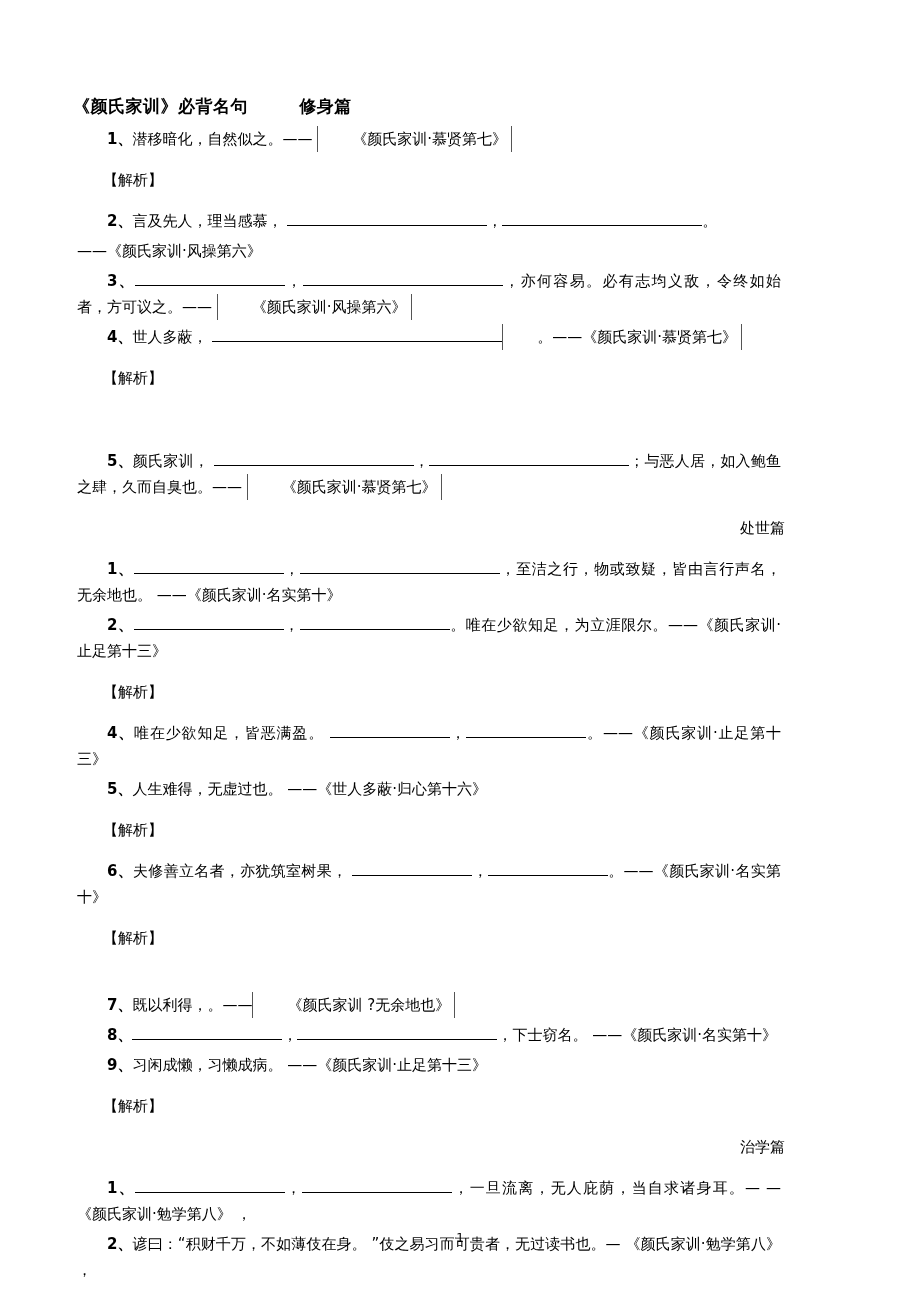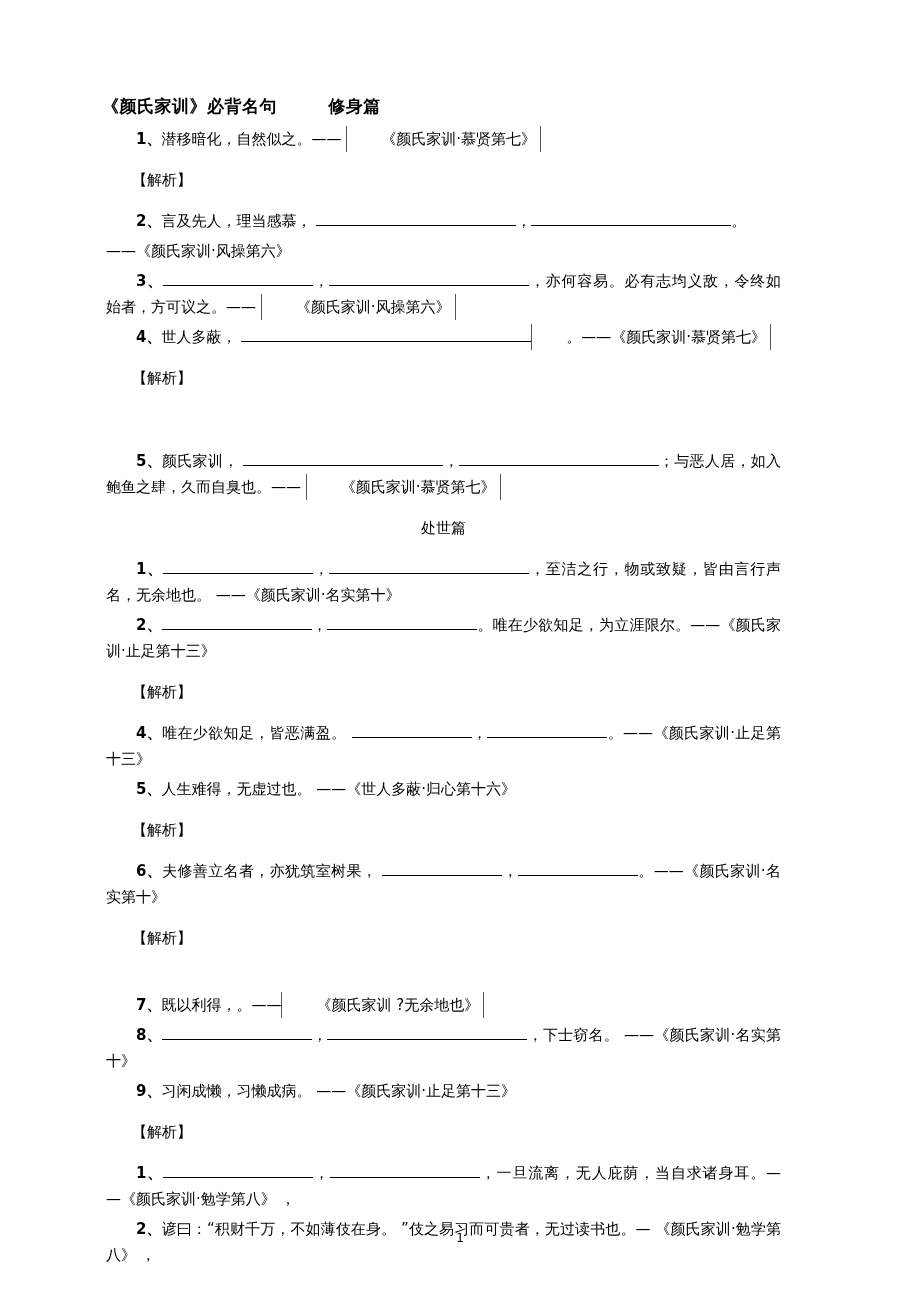--- a/index.html
+++ b/index.html
@@ -12,21 +12,21 @@
     height: 1303px;
     font-family: "DejaVu Sans", "Liberation Sans", sans-serif;
     color: #000000;
     position: relative;
   }
   .page {
     position: relative;
     width: 920px;
     height: 1303px;
     box-sizing: border-box;
-    padding: 95px 135px 0 102px;
+    padding: 95px 135px 0 73px;
   }
   .doc-title {
     font-size: 17px;
     font-weight: bold;
     letter-spacing: 0.5px;
     margin: 0 0 8px 0;
     white-space: pre;
   }
   .line {
     font-size: 15px;
@@ -49,21 +49,21 @@
   .b-lg { width: 150px; }
   .b-md { width: 120px; }
   .b-xl { width: 200px; }
   .src-box {
     display: inline-block;
     border-left: 1px solid #555;
     border-right: 1px solid #555;
     padding: 0 4px;
   }
   .center {
-    text-align: center;
+    text-align: right;
     font-size: 15px;
     line-height: 26px;
   }
   .analysis {
     font-size: 15px;
     line-height: 26px;
     text-indent: 2em;
   }
   .gap-md { height: 22px; }
   .gap-lg { height: 38px; }
@@ -150,20 +150,21 @@
 
   <p class="line indent">
     <span class="num">8、</span><span class="blank b-lg"></span><span>，</span><span class="blank b-xl"></span><span>，下士窃名。  ——《颜氏家训·名实第十》</span>
   </p>
 
   <p class="line indent">
     <span class="num">9、</span><span>习闲成懒，习懒成病。  ——《颜氏家训·止足第十三》</span>
   </p>
   <p class="analysis">【解析】</p>
 
+  <p class="center">治学篇</p>
 
   <p class="line indent">
     <span class="num">1、</span><span class="blank b-lg"></span><span>，</span><span class="blank b-lg"></span><span>，一旦流离，无人庇荫，当自求诸身耳。— —《颜氏家训·勉学第八》   ，</span>
   </p>
 
   <p class="line indent">
     <span class="num">2、</span><span>谚曰：“积财千万，不如薄伎在身。 ”伎之易习而可贵者，无过读书也。— 《颜氏家训·勉学第八》   ，</span>
   </p>
 
   <div class="page-number">1</div>

